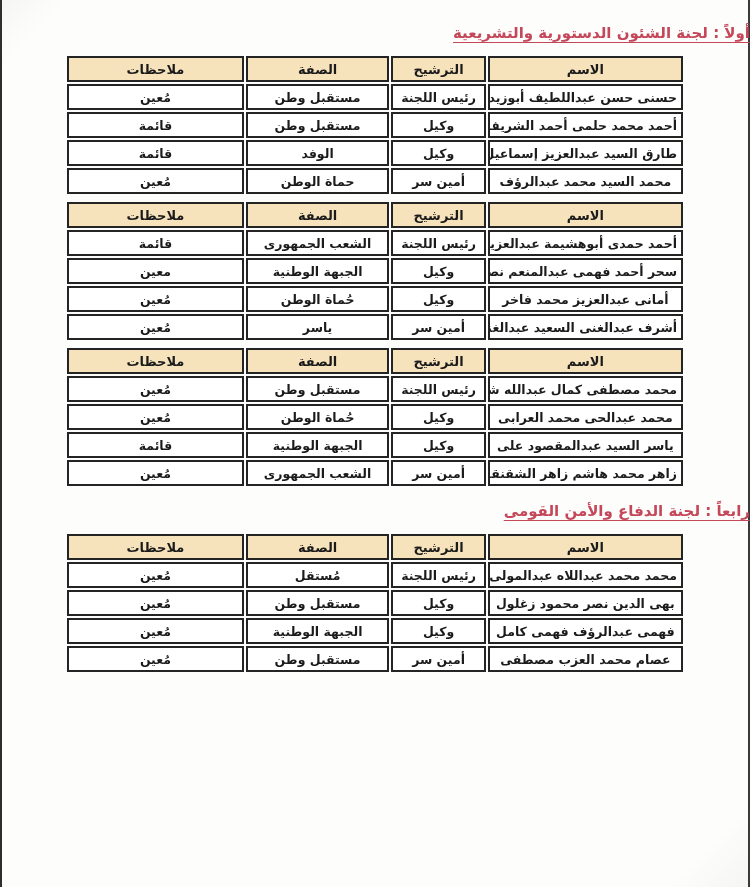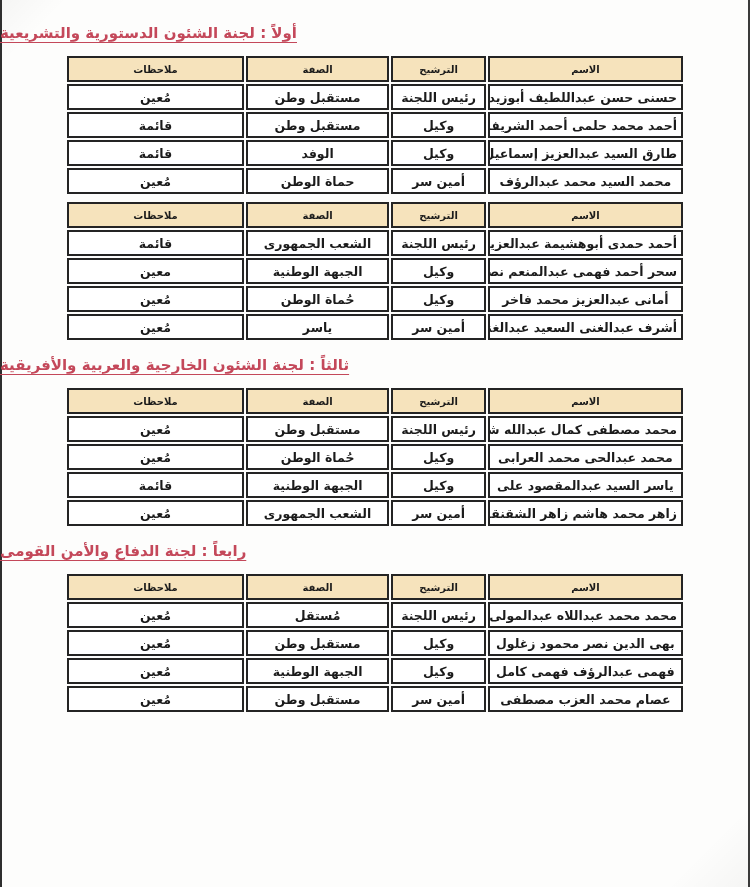--- a/index.html
+++ b/index.html
@@ -21,21 +21,21 @@
     position:absolute;inset:0;
     border-left:2px solid #2e2e2e;
     border-right:2px solid #3a3a3a;
     pointer-events:none;
     background:linear-gradient(135deg, rgba(0,0,0,0.03) 0%, rgba(0,0,0,0) 4%),
                linear-gradient(315deg, rgba(0,0,0,0.03) 0%, rgba(0,0,0,0) 5%);
   }
   main{position:relative;padding-top:10px;}
   section{margin-bottom:4px;}
   h2.sec-title{
-    text-align:left;
+    text-align:right;
     color:var(--title-color);
     font-size:15px;
     font-weight:bold;
     text-decoration:underline;
     text-underline-offset:4px;
     margin:14px 0 12px;
     letter-spacing:0;
   }
   table.committee{
     width:620px;
@@ -52,21 +52,21 @@
     color:#1b1b1b;
     font-size:12.5px;
     height:26px;
     padding:1px 4px;
     background:#fff;
     white-space:nowrap;
     overflow:hidden;
   }
   table.committee th{
     background:var(--header-fill);
-    font-size:10px;
+    font-size:13px;
   }
   col.c-name{width:32%;}
   col.c-nom{width:15.5%;}
   col.c-cap{width:23.5%;}
   col.c-notes{width:29%;}
 </style>
 </head>
 <body>
 
 <div class="scan-frame"></div>
@@ -156,21 +156,20 @@
             <tr>
               <td>أشرف عبدالغنى السعيد عبدالغنى</td>
               <td>أمين سر</td>
               <td>ياسر</td>
               <td>مُعين</td>
             </tr>
           </tbody>
         </table>
       </section>
       <section>
-        <h2 class="sec-title">ثالثاً : لجنة الشئون الخارجية والعربية والأفريقية</h2>
         <table class="committee">
           <colgroup>
             <col class="c-name">
             <col class="c-nom">
             <col class="c-cap">
             <col class="c-notes">
           </colgroup>
           <thead>
             <tr>
               <th>الاسم</th>

